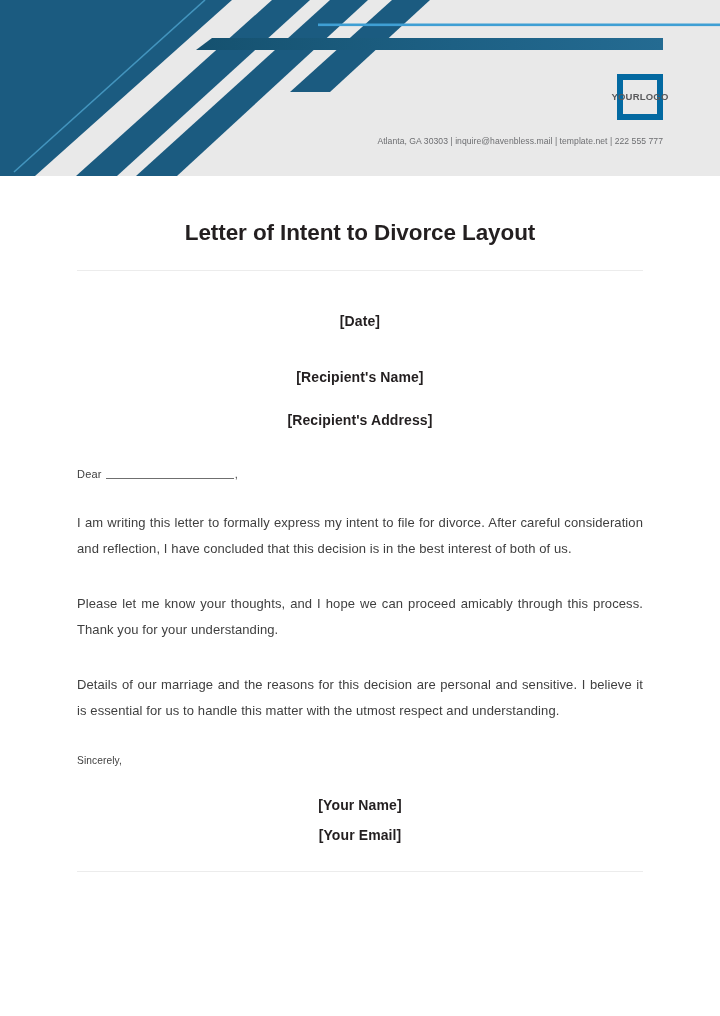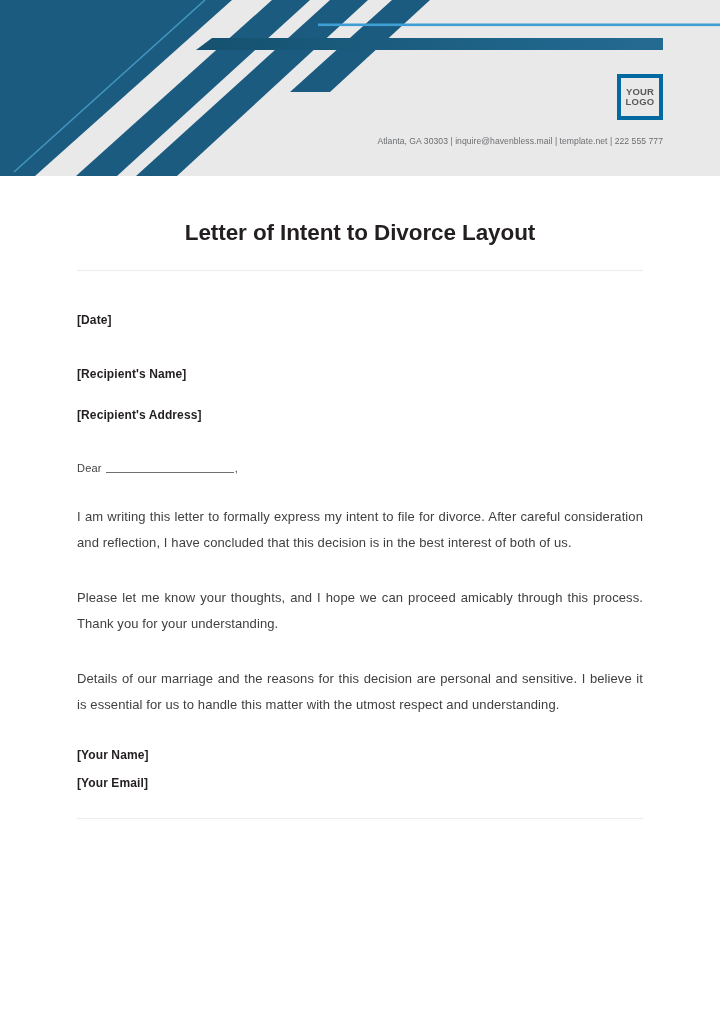--- a/index.html
+++ b/index.html
@@ -39,24 +39,24 @@
     height: 176px;
   }
 
   
   .logo-box {
     position: absolute;
     left: 617px;
     top: 74px;
     width: 46px;
     height: 46px;
-    border: 4px solid #0369a1;
+    border: 6px solid #0369a1;
     background: #e9e9e9;
     display: flex;
-    flex-direction: column;
+    flex-direction: row;
     align-items: center;
     justify-content: center;
     line-height: 1.08;
   }
   .logo-box span {
     font-size: 9.5px;
     font-weight: 700;
     color: #58595b;
     letter-spacing: 0.2px;
   }
@@ -100,24 +100,25 @@
   .rule.top { margin-top: 24px; }
   .rule.bottom { margin-top: 28px; }
 
   .content {
     width: 566px;
     margin: 0 auto;
     padding-top: 0;
   }
 
   .field {
-    font-size: 12px;
+    font-size: 14px;
     font-weight: 700;
     color: #231f20;
     letter-spacing: 0.1px;
+    text-align: center;
   }
 
   .block-date { margin-top: 42px; }
   .block-recipient { margin-top: 40px; }
   .block-recipient .field + .field { margin-top: 27px; }
 
   .salutation {
     margin-top: 40px;
     font-size: 11px;
     color: #3f3f3f;
@@ -207,20 +208,21 @@
         <div class="field">[Recipient's Name]</div>
         <div class="field">[Recipient's Address]</div>
       </div>
 
       <div class="salutation"><span>Dear</span><span class="blank-line"></span><span>,</span></div>
 
       <p class="para">I am writing this letter to formally express my intent to file for divorce. After careful consideration and reflection, I have concluded that this decision is in the best interest of both of us.</p>
       <p class="para">Please let me know your thoughts, and I hope we can proceed amicably through this process. Thank you for your understanding.</p>
       <p class="para">Details of our marriage and the reasons for this decision are personal and sensitive. I believe it is essential for us to handle this matter with the utmost respect and understanding.</p>
 
+      <div class="closing">Sincerely,</div>
 
       <div class="block-signature">
         <div class="field">[Your Name]</div>
         <div class="field">[Your Email]</div>
       </div>
 
     </div>
 
     <div class="rule bottom"></div>
   </div>

